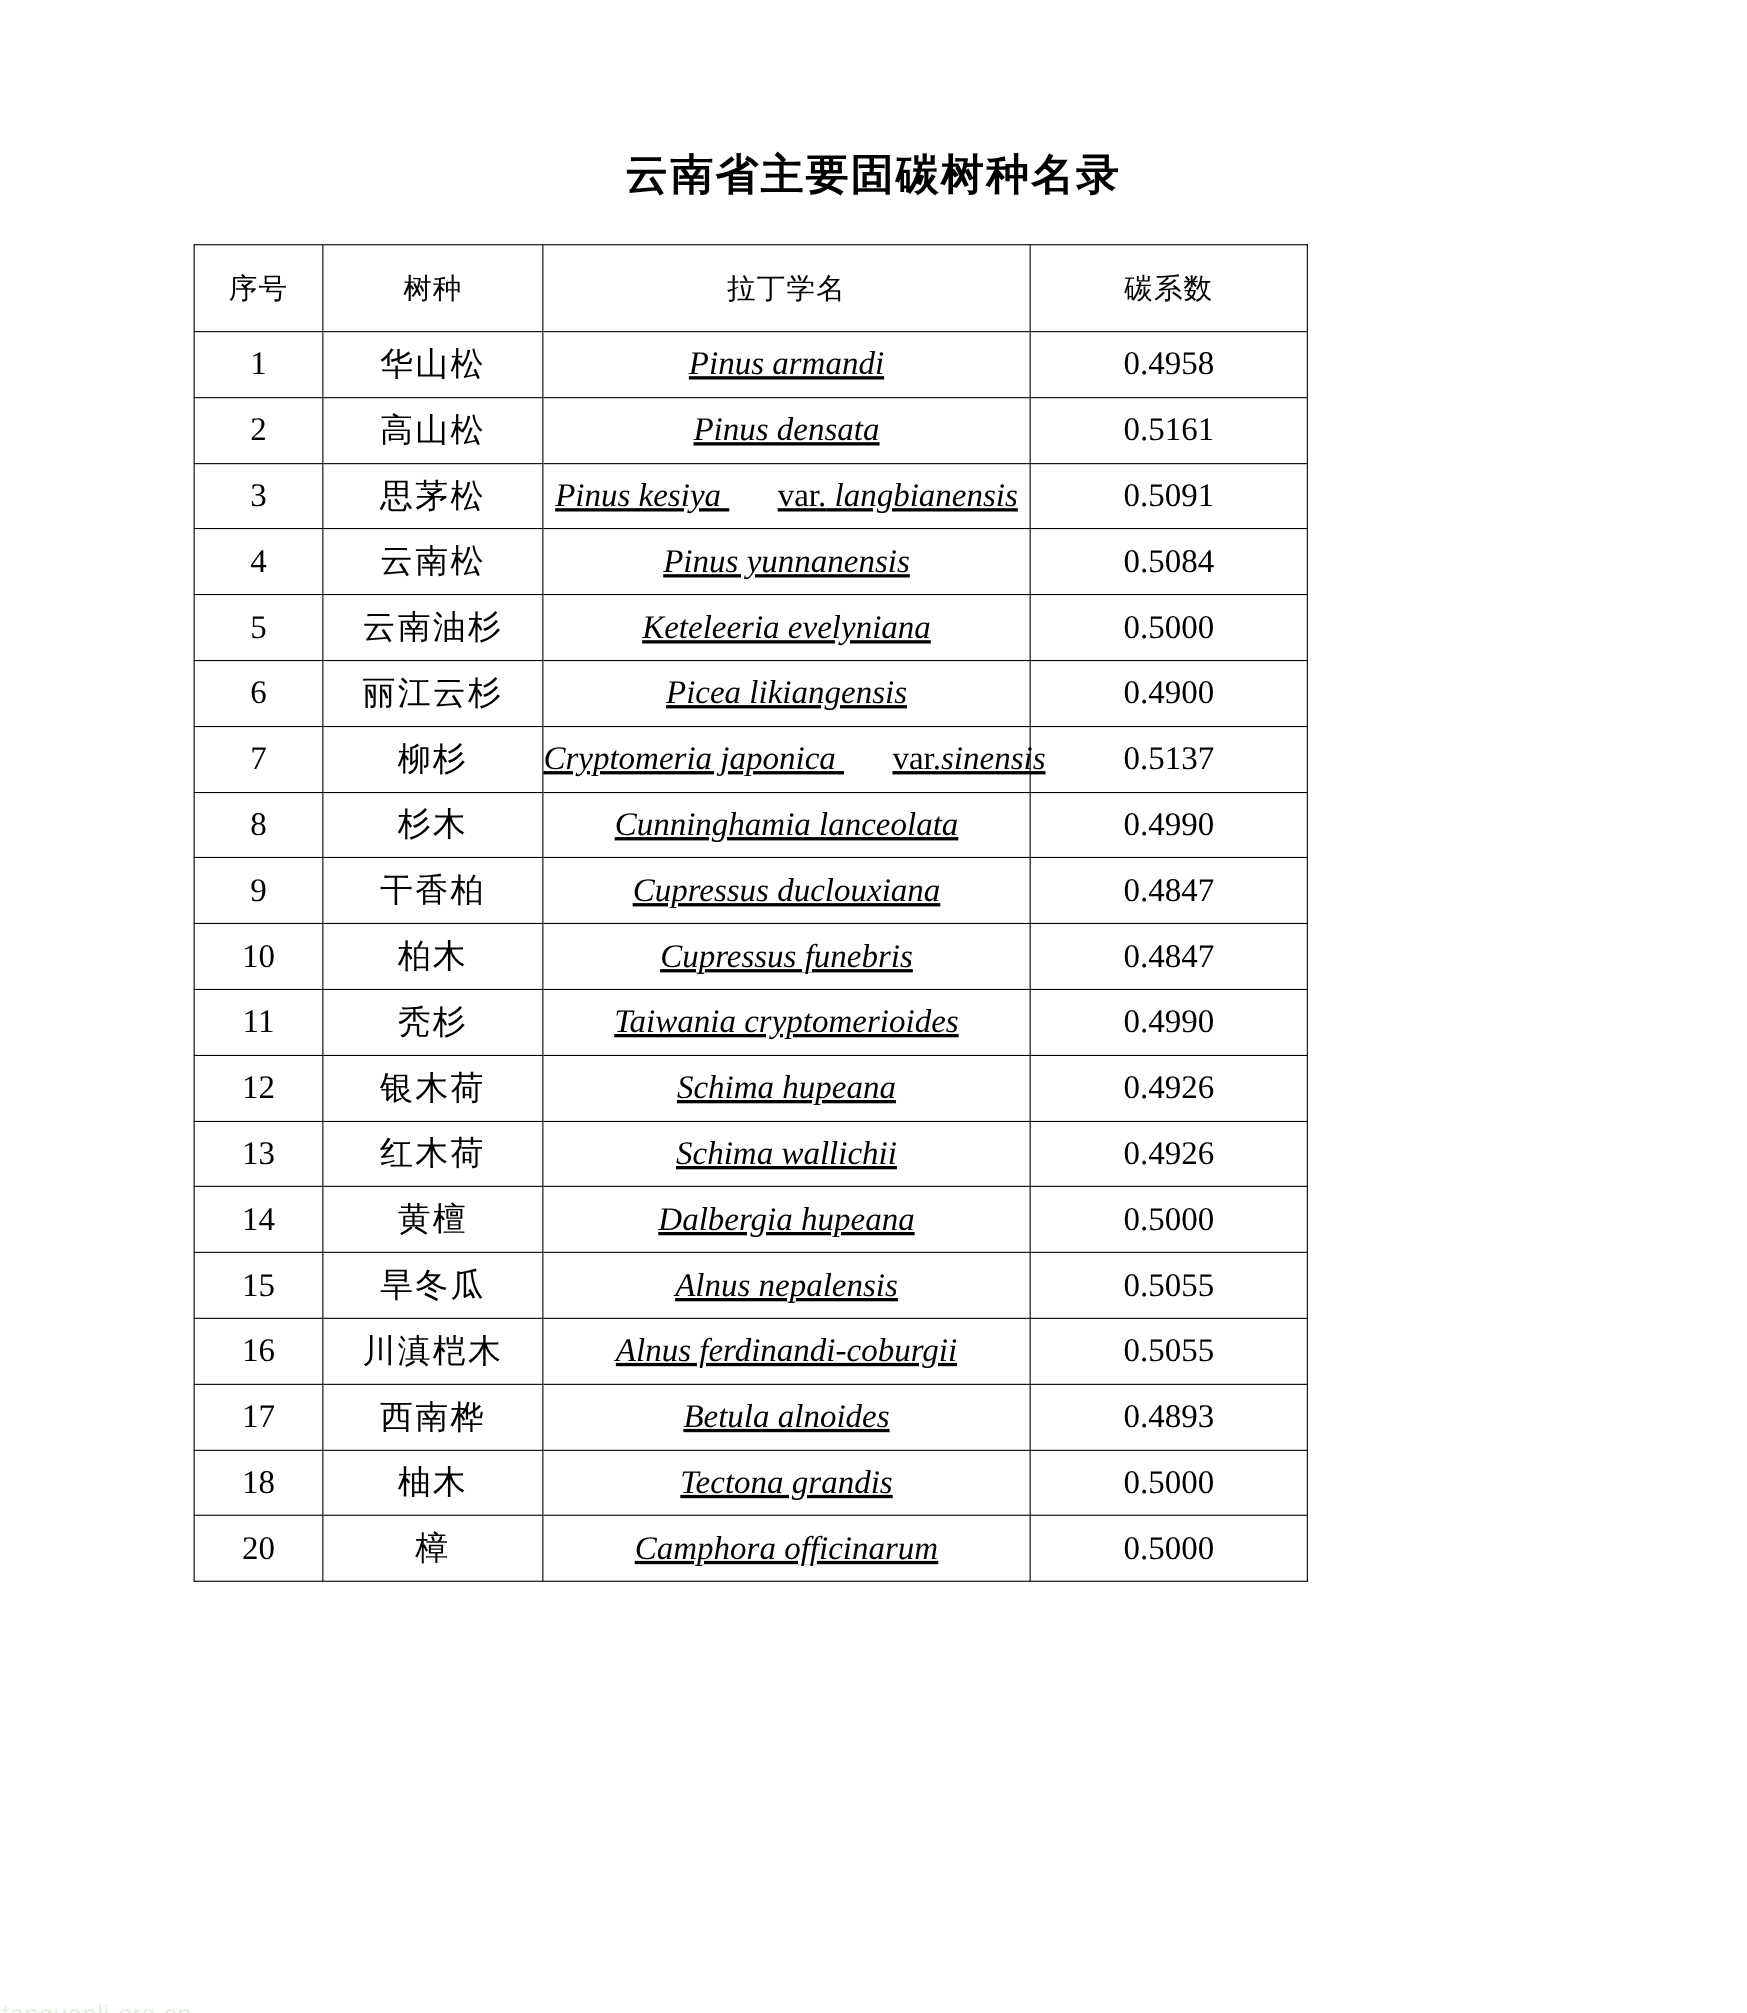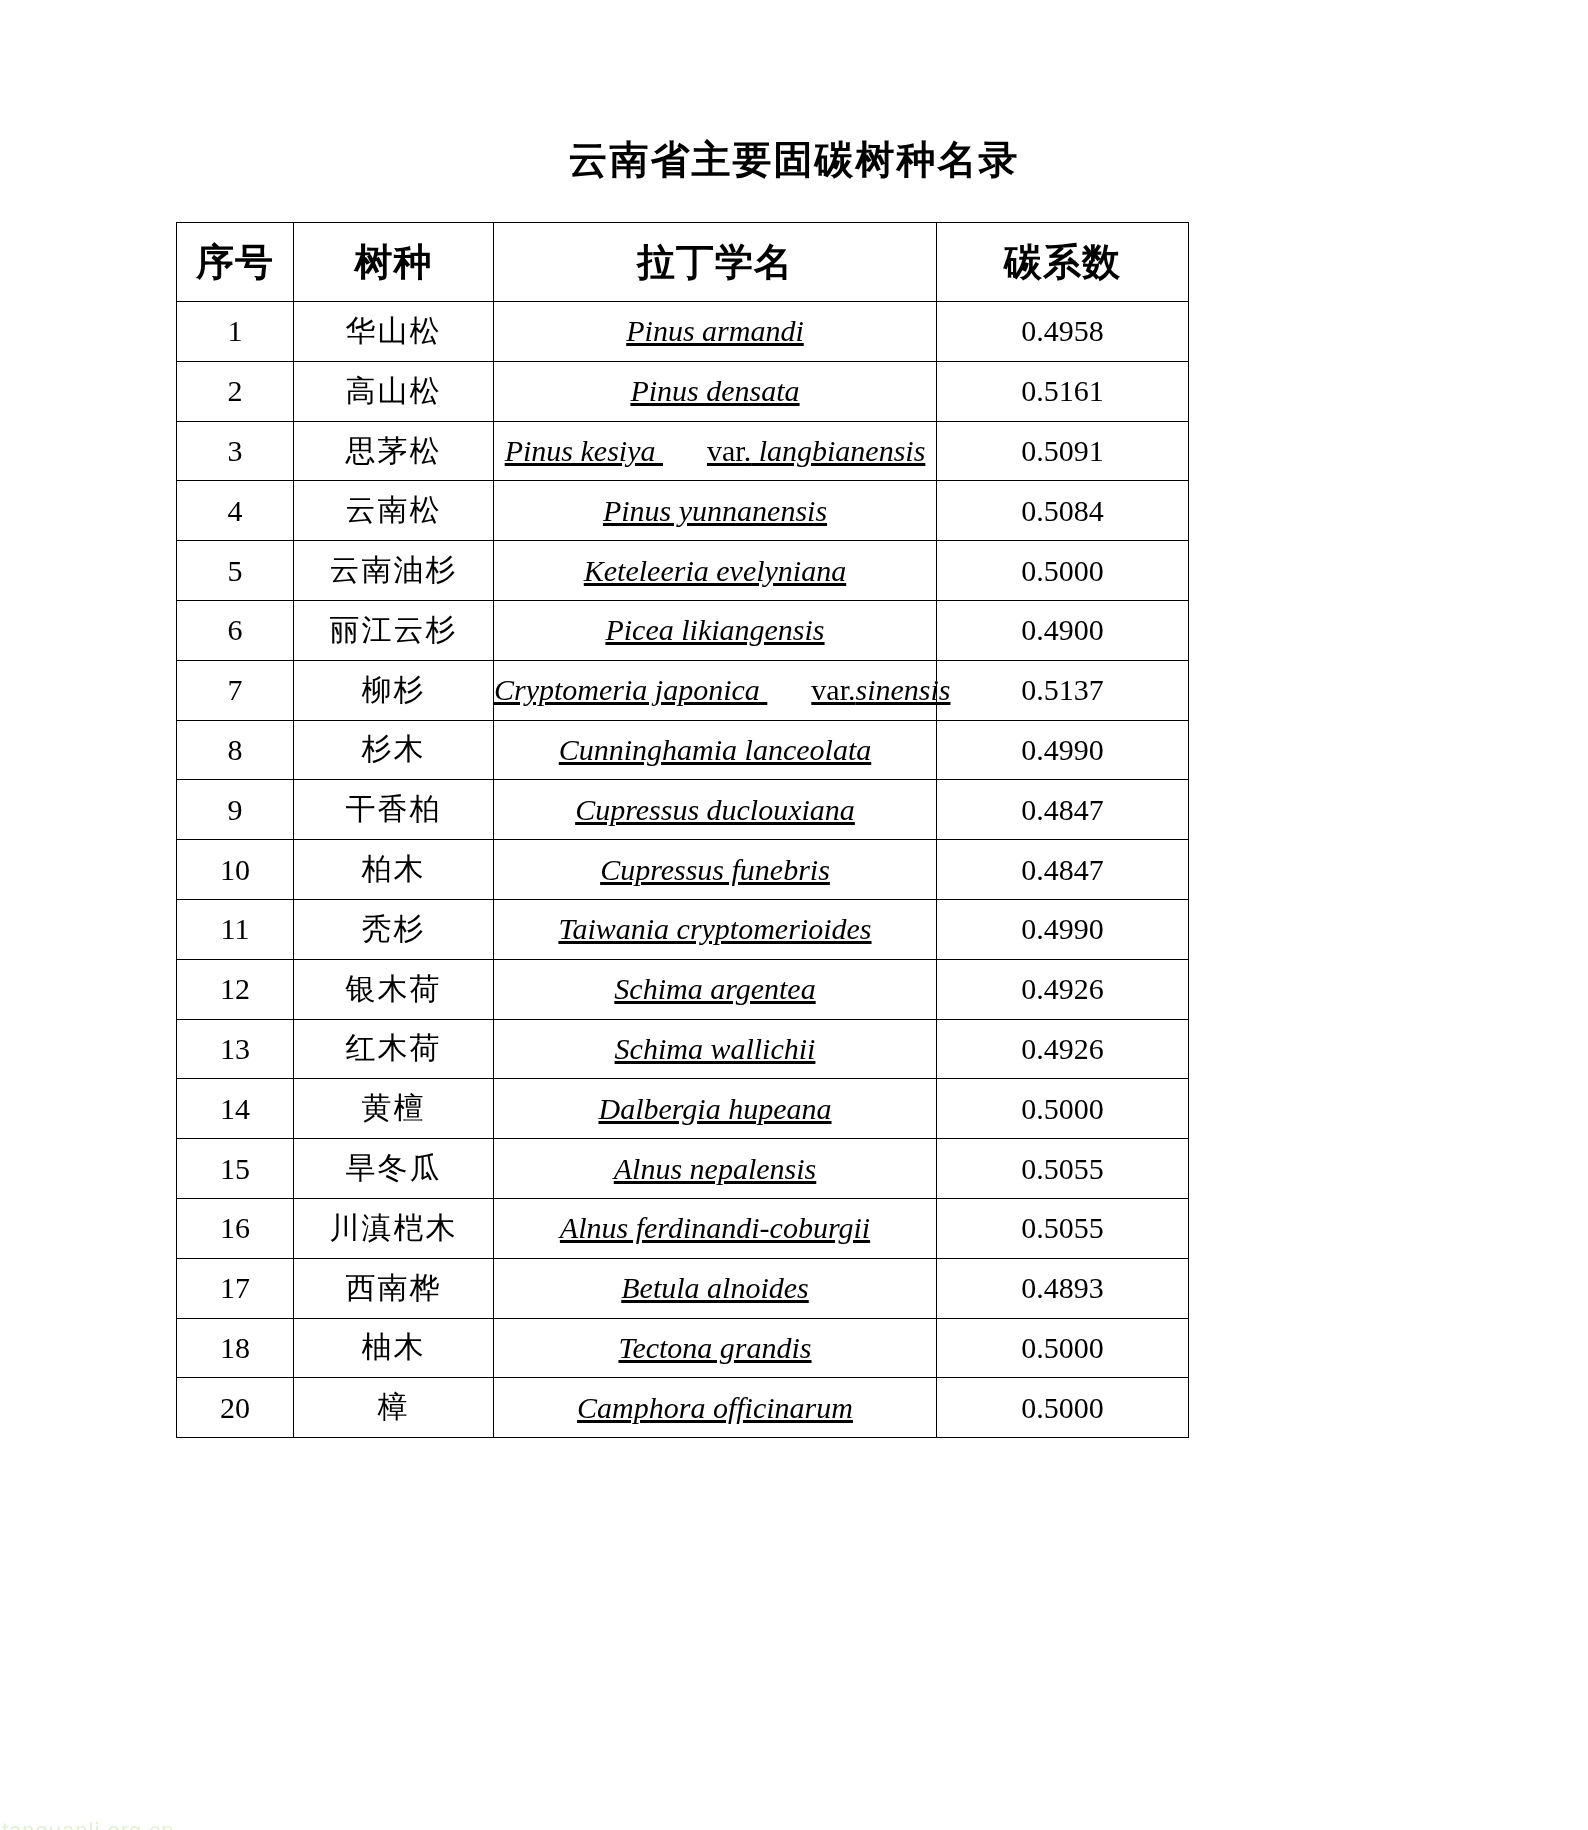--- a/index.html
+++ b/index.html
@@ -55,22 +55,22 @@
   table.species-table td {
     border: 1px solid #000000;
     text-align: center;
     vertical-align: middle;
     padding: 0;
   }
 
   table.species-table thead th {
     height: 78px;
     font-family: "Liberation Sans", "DejaVu Sans", sans-serif;
-    font-weight: bold;
-    font-size: 38px;
+    font-weight: normal;
+    font-size: 26px;
     letter-spacing: 1px;
   }
 
   table.species-table tbody td {
     height: 58.8px;
     font-size: 30px;
   }
 
   td.cell-index {
     font-family: "Liberation Serif", "DejaVu Serif", serif;
@@ -198,21 +198,21 @@
           </tr>
           <tr>
             <td class="cell-index">11</td>
             <td class="cell-species">秃杉</td>
             <td class="cell-latin">Taiwania cryptomerioides</td>
             <td class="cell-coef">0.4990</td>
           </tr>
           <tr>
             <td class="cell-index">12</td>
             <td class="cell-species">银木荷</td>
-            <td class="cell-latin">Schima argentea</td>
+            <td class="cell-latin">Schima hupeana</td>
             <td class="cell-coef">0.4926</td>
           </tr>
           <tr>
             <td class="cell-index">13</td>
             <td class="cell-species">红木荷</td>
             <td class="cell-latin">Schima wallichii</td>
             <td class="cell-coef">0.4926</td>
           </tr>
           <tr>
             <td class="cell-index">14</td>

